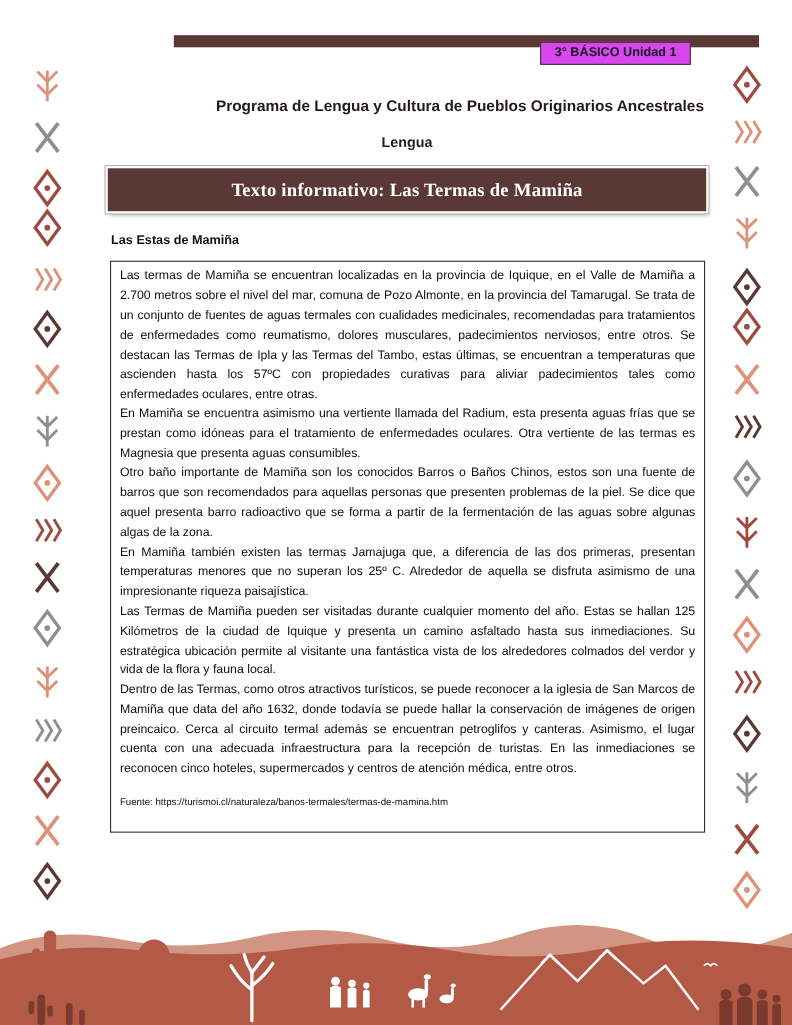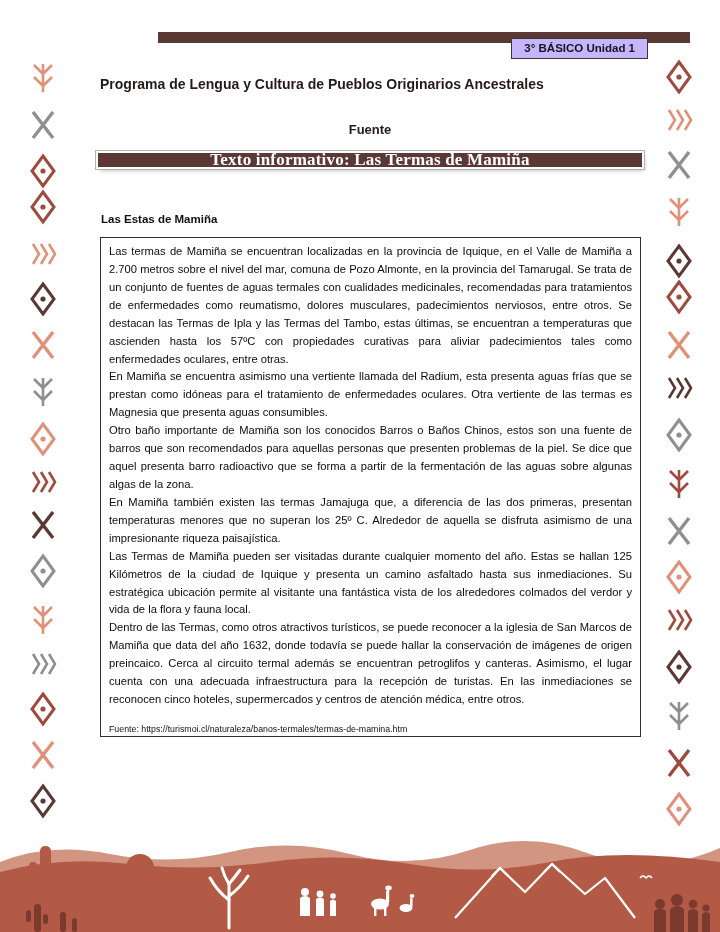--- a/index.html
+++ b/index.html
@@ -10,52 +10,52 @@
       font-family:"Liberation Sans", sans-serif;
       position:relative; overflow:hidden;
     }
     .page { position:relative; width:720px; height:932px; background:#ffffff; overflow:hidden; }
 
     .top-rule {
       position:absolute; top:32px; left:158px; width:532px; height:11px;
       background:#5a3833;
     }
     .badge {
-      position:absolute; top:38px; right:72px;
-      background:#c4b5fd; border:1px solid #41332f;
+      position:absolute; top:38px; right:92px;
+      background:#d946ef; border:1px solid #41332f;
       padding:3px 12px 4px;
       font-size:11.5px; font-weight:bold; color:#15151f;
       white-space:nowrap;
     }
     .program-title {
-      position:absolute; top:76px; left:100px; width:540px;
-      text-align:left; font-size:14px; font-weight:bold; color:#241a17;
+      position:absolute; top:88px; left:100px; width:540px;
+      text-align:right; font-size:14px; font-weight:bold; color:#241a17;
     }
     .language {
       position:absolute; top:122px; left:100px; width:540px;
       text-align:center; font-size:13px; font-weight:bold; color:#241a17;
     }
     .banner {
-      position:absolute; top:153px; left:98px; width:544px; height:14px;
+      position:absolute; top:153px; left:98px; width:544px; height:39px;
       background:#5a3833;
       display:flex; align-items:center; justify-content:center;
       box-shadow:0 0 0 2px #ffffff, 0 0 0 3px #b3b3b3, 2px 3px 4px rgba(0,0,0,0.35);
     }
     .banner span {
       font-family:"Liberation Serif", serif;
       font-weight:bold; font-size:17px; color:#ffffff; letter-spacing:0.2px;
     }
     .section-heading {
       position:absolute; top:213px; left:101px;
       font-size:11.5px; font-weight:bold; color:#111111;
     }
     .text-box {
       position:absolute; top:237px; left:100px; width:541px;
       border:1px solid #2f2f2f;
-      padding:5px 8px 0;
+      padding:5px 8px 20px;
       background:#ffffff;
     }
     .text-box p {
       font-size:11.2px; line-height:1.6; text-align:justify; color:#0c0c0c;
       margin:0;
     }
     .text-box p.source {
       font-size:8.8px; line-height:1.5; text-align:left; margin-top:14px; color:#111111;
     }
 
@@ -90,21 +90,21 @@
     </defs>
   </svg>
 
   <div class="top-rule"></div>
 
   <div class="badge">
     <span>3° BÁSICO Unidad 1</span>
   </div>
 
   <div class="program-title">Programa de Lengua y Cultura de Pueblos Originarios Ancestrales</div>
-  <div class="language">Fuente</div>
+  <div class="language">Lengua</div>
 
   <div class="banner">
     <span>Texto informativo: Las Termas de Mamiña</span>
   </div>
 
   <div class="section-heading">Las Estas de Mamiña</div>
 
   <div class="text-box">
     <p>Las termas de Mamiña se encuentran localizadas en la provincia de Iquique, en el Valle de Mamiña a 2.700 metros sobre el nivel del mar, comuna de Pozo Almonte, en la provincia del Tamarugal. Se trata de un conjunto de fuentes de aguas termales con cualidades medicinales, recomendadas para tratamientos de enfermedades como reumatismo, dolores musculares, padecimientos nerviosos, entre otros. Se destacan las Termas de Ipla y las Termas del Tambo, estas últimas, se encuentran a temperaturas que ascienden hasta los 57ºC con propiedades curativas para aliviar padecimientos tales como enfermedades oculares, entre otras.</p>
     <p>En Mamiña se encuentra asimismo una vertiente llamada del Radium, esta presenta aguas frías que se prestan como idóneas para el tratamiento de enfermedades oculares. Otra vertiente de las termas es Magnesia que presenta aguas consumibles.</p>

